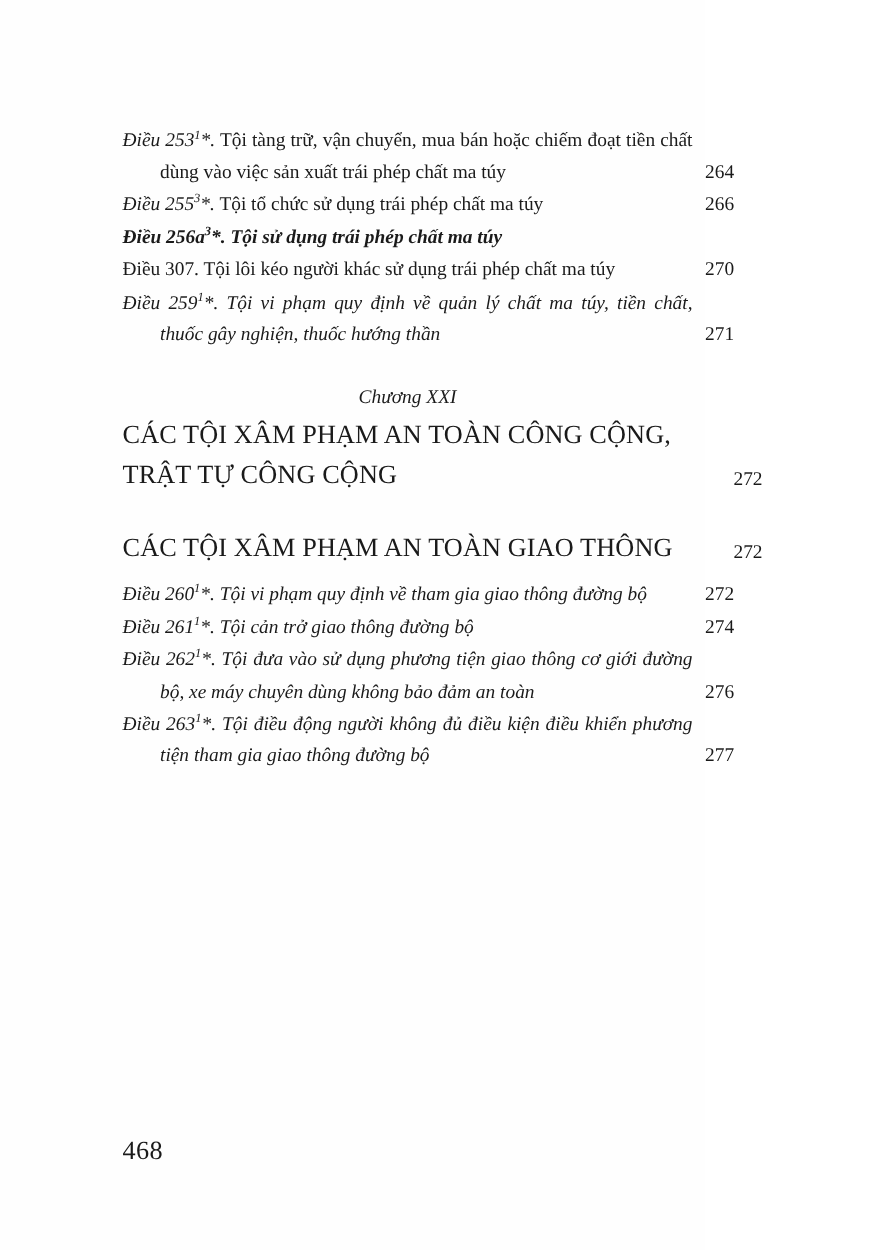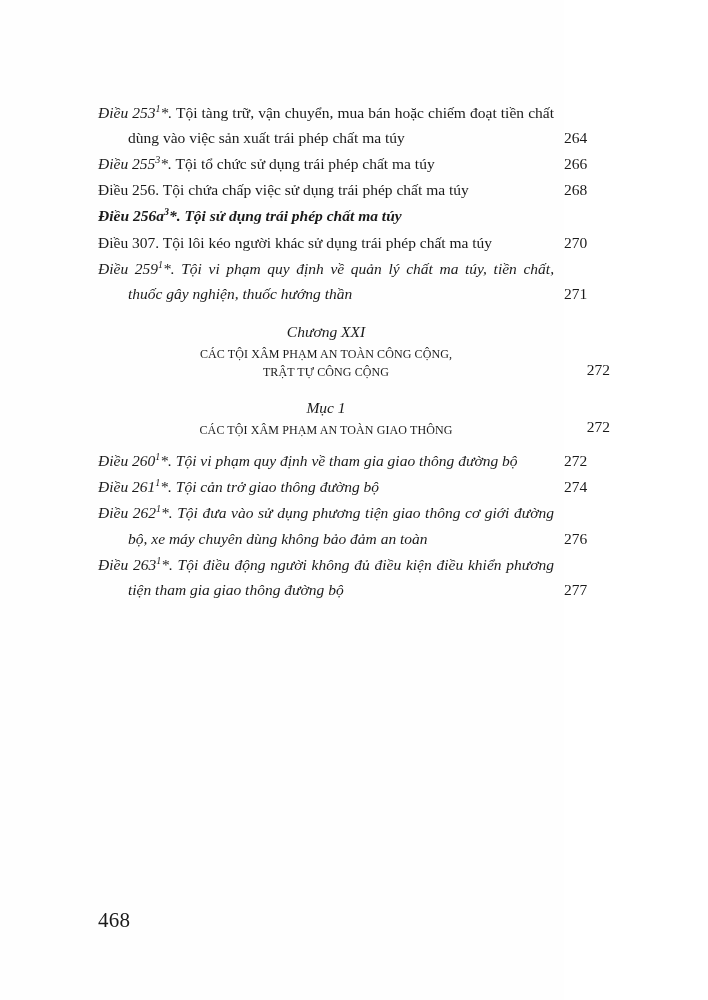--- a/index.html
+++ b/index.html
@@ -73,32 +73,32 @@
     margin-top: 14px;
     margin-bottom: 6px;
   }
   .chap-line {
     text-align: center;
     font-size: 15.5px;
     font-style: italic;
     line-height: 1.6;
   }
   .chap-title {
-    text-align: center;
-    font-size: 12px;
+    font-size: 21px;
     line-height: 1.55;
     letter-spacing: 0.1px;
   }
   .heading-row {
     display: flex;
     align-items: flex-end;
   }
   .heading-row .hr-main {
     flex: 1 1 auto;
     padding-right: 10px;
+    margin-top: 12px;
   }
   .heading-row .hr-page {
     flex: 0 0 46px;
     text-align: right;
     font-size: 15.5px;
     line-height: 1.55;
   }
   .muc-line {
     text-align: center;
     font-size: 15.5px;
@@ -124,24 +124,20 @@
       <div class="entry-text hanging"><span class="lab">Điều 253</span><span class="sup lab">1</span><span class="lab">*.</span> <span>Tội tàng trữ, vận chuyển, mua bán hoặc chiếm đoạt tiền chất dùng vào việc sản xuất trái phép chất ma túy</span></div>
       <div class="entry-page bottomalign">264</div>
     </div>
 
 
     <div class="entry">
       <div class="entry-text hanging"><span class="lab">Điều 255</span><span class="sup lab">3</span><span class="lab">*.</span> <span>Tội tổ chức sử dụng trái phép chất ma túy</span></div>
       <div class="entry-page">266</div>
     </div>
 
-    <div class="entry">
-      <div class="entry-text hanging"><span>Điều 256.</span> <span>Tội chứa chấp việc sử dụng trái phép chất ma túy</span></div>
-      <div class="entry-page">268</div>
-    </div>
 
     <div class="entry">
       <div class="entry-text hanging"><span class="bold-it">Điều 256a</span><span class="sup bold-it">3</span><span class="bold-it">*.</span> <span class="bold-it">Tội sử dụng trái phép chất ma túy</span></div>
       <div class="entry-page"></div>
     </div>
 
 
     <div class="entry">
       <div class="entry-text hanging"><span>Điều 307.</span> <span>Tội lôi kéo người khác sử dụng trái phép chất ma túy</span></div>
       <div class="entry-page bottomalign">270</div>
@@ -159,21 +155,20 @@
           <div class="chap-title">CÁC TỘI XÂM PHẠM AN TOÀN CÔNG CỘNG,</div>
           <div class="chap-title">TRẬT TỰ CÔNG CỘNG</div>
         </div>
         <div class="hr-page">272</div>
       </div>
     </div>
 
     <div class="heading-block">
       <div class="heading-row">
         <div class="hr-main">
-          <div class="muc-line">Mục 1</div>
           <div class="chap-title">CÁC TỘI XÂM PHẠM AN TOÀN GIAO THÔNG</div>
         </div>
         <div class="hr-page">272</div>
       </div>
     </div>
 
     <div class="spacer-xs"></div>
 
     <div class="entry">
       <div class="entry-text hanging it"><span>Điều 260</span><span class="sup">1</span><span>*.</span> <span>Tội vi phạm quy định về tham gia giao thông đường bộ</span></div>

